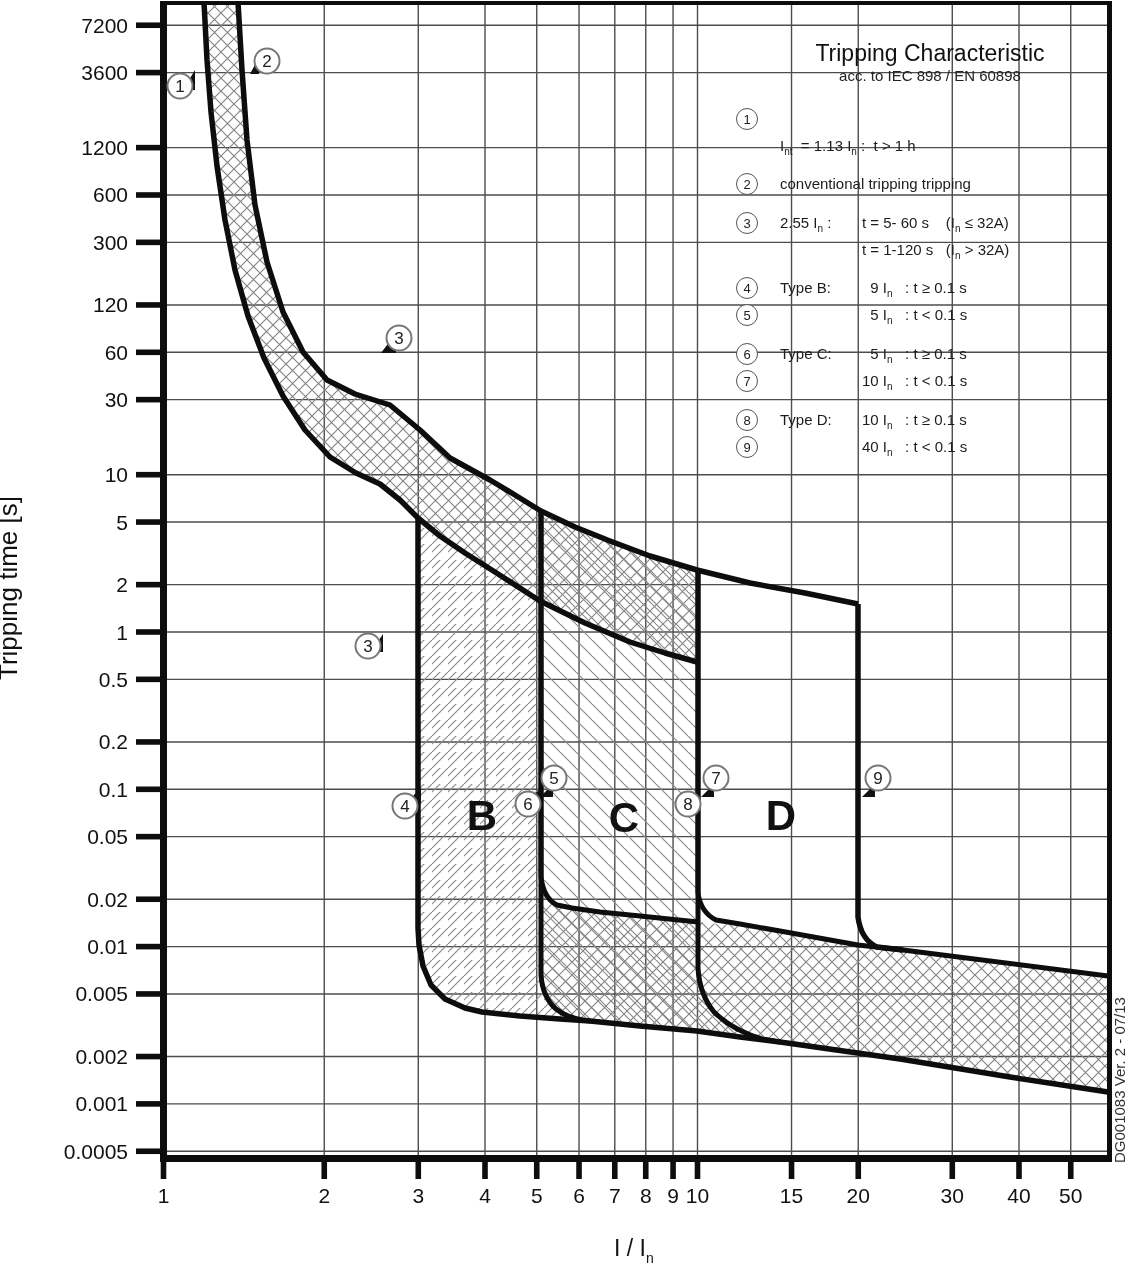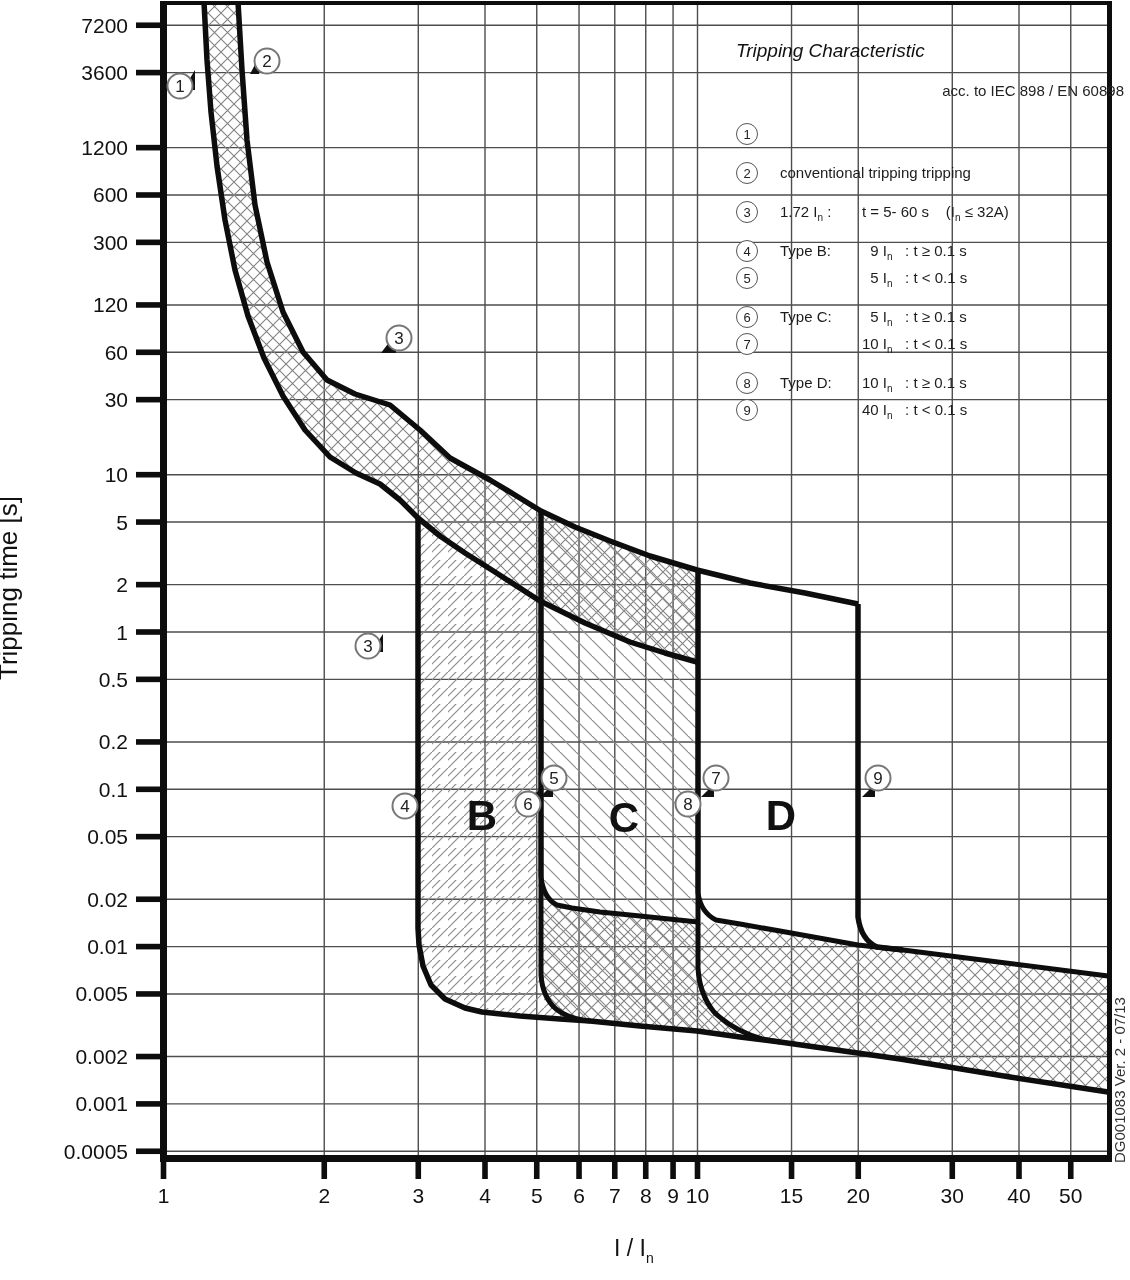--- a/index.html
+++ b/index.html
@@ -7,22 +7,22 @@
   .stage{position:absolute;left:0;top:0;width:1102px;height:1280px;}
   svg text{font-family:"Liberation Sans","DejaVu Sans",sans-serif;}
   .tick-label{font-size:21px;fill:#111;}
   .marker-num{font-size:17px;fill:#222;}
   .region-letter{font-size:42px;font-weight:bold;fill:#111;}
   .axis-title{font-size:26px;fill:#111;}
   .xaxis-title{font-size:23px;fill:#111;}
   .watermark-text{font-size:15px;fill:#333;}
   
   #legend{position:absolute;left:736px;top:40px;width:388px;font-size:15px;color:#1c1c1c;}
-  #legend .lg-title{text-align:left;font-size:19px;color:#111;font-style:italic;}
-  #legend .lg-sub{text-align:right;font-size:15px;margin-top:20px;color:#222;}
+  #legend .lg-title{text-align:center;font-size:23px;color:#111;}
+  #legend .lg-sub{text-align:center;font-size:15px;margin-top:0;color:#222;}
   #legend .lg-rows{margin-top:26px;}
   .lg-row{display:flex;align-items:flex-start;white-space:pre;line-height:17px;}
   .lg-row.item{margin-top:19px;}
   .lg-row.cont{margin-top:7px;}
   .lg-num{width:44px;flex:0 0 44px;}
   .lg-circle{display:inline-block;width:22px;height:22px;border:1.6px solid #555;border-radius:50%;
              text-align:center;line-height:22px;font-size:13px;color:#222;box-sizing:border-box;background:#fff;margin-top:-3px;}
   .lg-c1{width:82px;flex:0 0 82px;}
   .lg-rest{flex:1;}
   .sub{font-size:10px;position:relative;top:4px;}
@@ -253,22 +253,24 @@
   <text class="xaxis-title" x="614" y="1256" text-anchor="start"><tspan>I / I</tspan><tspan dy="7" font-size="14">n</tspan></text>
   <text class="watermark-text" transform="rotate(-90 1125 1163)" x="1125" y="1163" text-anchor="start">DG001083 Ver. 2 - 07/13</text>
 </svg>
 
 
 <div id="legend">
   <div class="lg-title">Tripping Characteristic</div>
   <div class="lg-sub">acc. to IEC 898 / EN 60898</div>
   <div class="lg-rows" id="lg-rows">
         <div class="lg-row item"><span class="lg-num"><span class="lg-circle">1</span></span></div>
+        <div class="lg-row cont"><span class="lg-num"></span><span class="lg-rest"><span>I</span><span class="sub">nt</span><span>  = 1.13 I</span><span class="sub">n</span><span> :  t &gt; 1 h</span></span></div>
         <div class="lg-row item"><span class="lg-num"><span class="lg-circle">2</span></span><span class="lg-rest"><span>conventional tripping tripping</span></span></div>
-        <div class="lg-row item"><span class="lg-num"><span class="lg-circle">3</span></span><span class="lg-c1"><span>1.72 I</span><span class="sub">n</span><span> :</span></span><span class="lg-rest"><span>t = 5- 60 s    (I</span><span class="sub">n</span><span> ≤ 32A)</span></span></div>
+        <div class="lg-row item"><span class="lg-num"><span class="lg-circle">3</span></span><span class="lg-c1"><span>2.55 I</span><span class="sub">n</span><span> :</span></span><span class="lg-rest"><span>t = 5- 60 s    (I</span><span class="sub">n</span><span> ≤ 32A)</span></span></div>
+        <div class="lg-row cont"><span class="lg-num"></span><span class="lg-c1"><span></span></span><span class="lg-rest"><span>t = 1-120 s   (I</span><span class="sub">n</span><span> &gt; 32A)</span></span></div>
         <div class="lg-row item"><span class="lg-num"><span class="lg-circle">4</span></span><span class="lg-c1"><span>Type B:</span></span><span class="lg-rest"><span>  9 I</span><span class="sub">n</span><span>   : t ≥ 0.1 s</span></span></div>
         <div class="lg-row cont"><span class="lg-num"><span class="lg-circle">5</span></span><span class="lg-c1"><span></span></span><span class="lg-rest"><span>  5 I</span><span class="sub">n</span><span>   : t &lt; 0.1 s</span></span></div>
         <div class="lg-row item"><span class="lg-num"><span class="lg-circle">6</span></span><span class="lg-c1"><span>Type C:</span></span><span class="lg-rest"><span>  5 I</span><span class="sub">n</span><span>   : t ≥ 0.1 s</span></span></div>
         <div class="lg-row cont"><span class="lg-num"><span class="lg-circle">7</span></span><span class="lg-c1"><span></span></span><span class="lg-rest"><span>10 I</span><span class="sub">n</span><span>   : t &lt; 0.1 s</span></span></div>
         <div class="lg-row item"><span class="lg-num"><span class="lg-circle">8</span></span><span class="lg-c1"><span>Type D:</span></span><span class="lg-rest"><span>10 I</span><span class="sub">n</span><span>   : t ≥ 0.1 s</span></span></div>
         <div class="lg-row cont"><span class="lg-num"><span class="lg-circle">9</span></span><span class="lg-c1"><span></span></span><span class="lg-rest"><span>40 I</span><span class="sub">n</span><span>   : t &lt; 0.1 s</span></span></div>
       </div>
 </div>
 
 </div>

